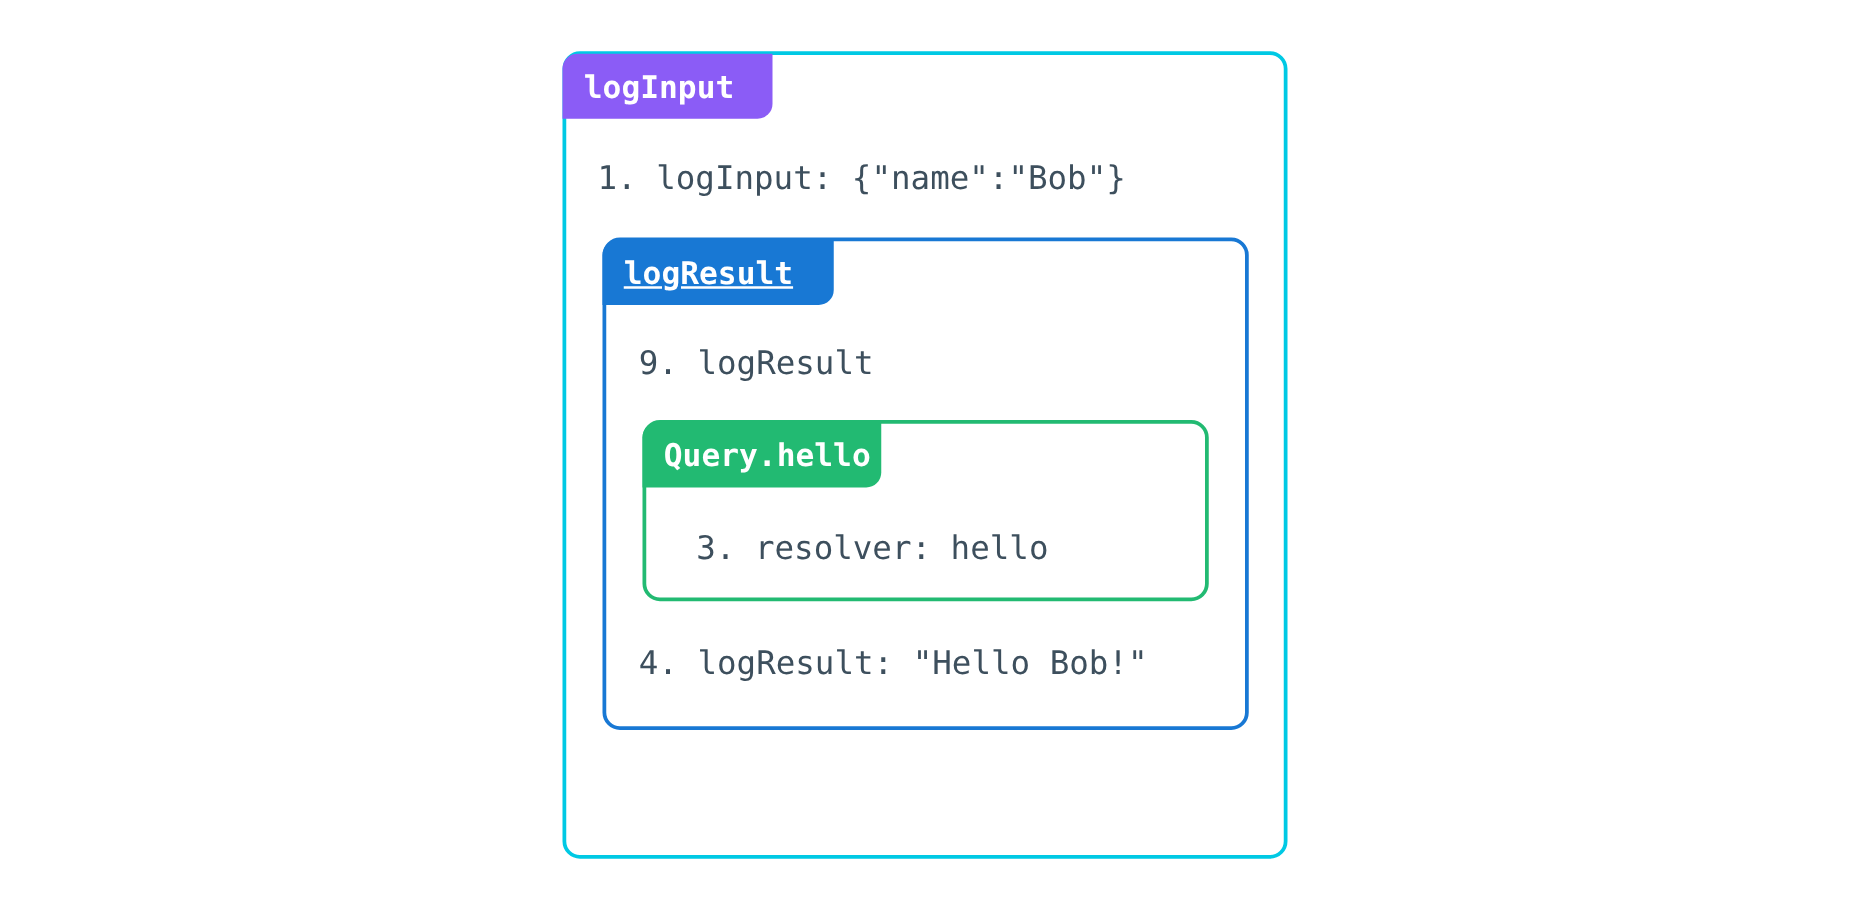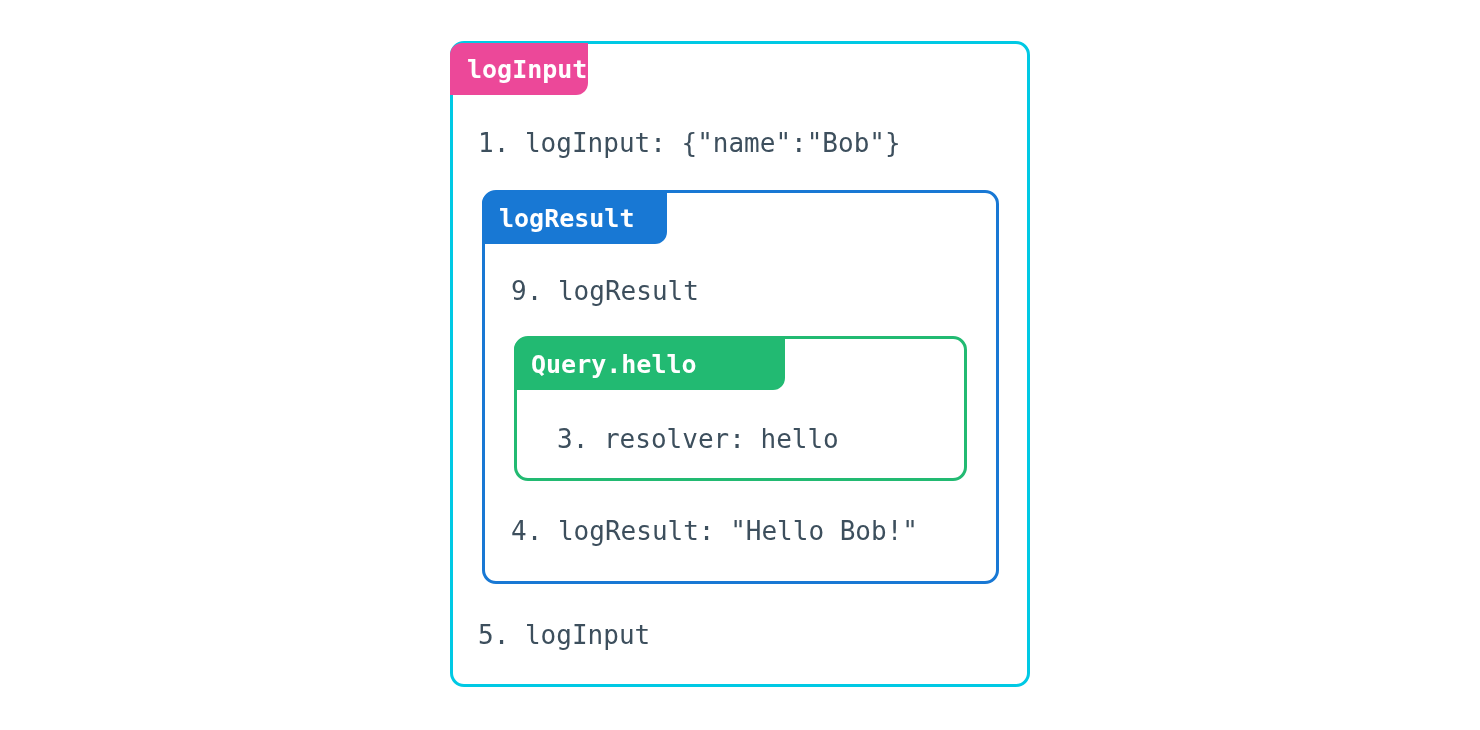--- a/index.html
+++ b/index.html
@@ -64,49 +64,50 @@
   #box-loginput {
     left: 450px;
     top: 41px;
     width: 580px;
     height: 646px;
     border-color: #00c9e4;
   }
   #tab-loginput {
     left: 450px;
     top: 43px;
-    width: 138px;
-    background: #ec4899;
+    width: 168px;
+    background: #8b5cf6;
   }
 
   #box-logresult {
     left: 482px;
     top: 190px;
     width: 517px;
     height: 394px;
     border-color: #1878d4;
   }
   #tab-logresult {
     left: 482px;
     top: 192px;
     width: 185px;
     background: #1878d4;
+    text-decoration: underline;
   }
 
   #box-queryhello {
     left: 514px;
     top: 336px;
     width: 453px;
     height: 145px;
     border-color: #22ba72;
   }
   #tab-queryhello {
     left: 514px;
     top: 338px;
-    width: 271px;
+    width: 191px;
     background: #22ba72;
   }
 
   #line-1 { left: 478px; top: 130px; }
   #line-2 { left: 511px; top: 278px; }
   #line-3 { left: 557px; top: 426px; }
   #line-4 { left: 511px; top: 518px; }
   #line-5 { left: 478px; top: 622px; }
 </style>
 </head>
@@ -130,15 +131,14 @@
   </div>
 
   <div class="trace-line" id="line-1">1. logInput: {"name":"Bob"}</div>
 
   <div class="trace-line" id="line-2">9. logResult</div>
 
   <div class="trace-line" id="line-3">3. resolver: hello</div>
 
   <div class="trace-line" id="line-4">4. logResult: "Hello Bob!"</div>
 
-  <div class="trace-line" id="line-5">5. logInput</div>
 
 </div>
 
 </body></html>

